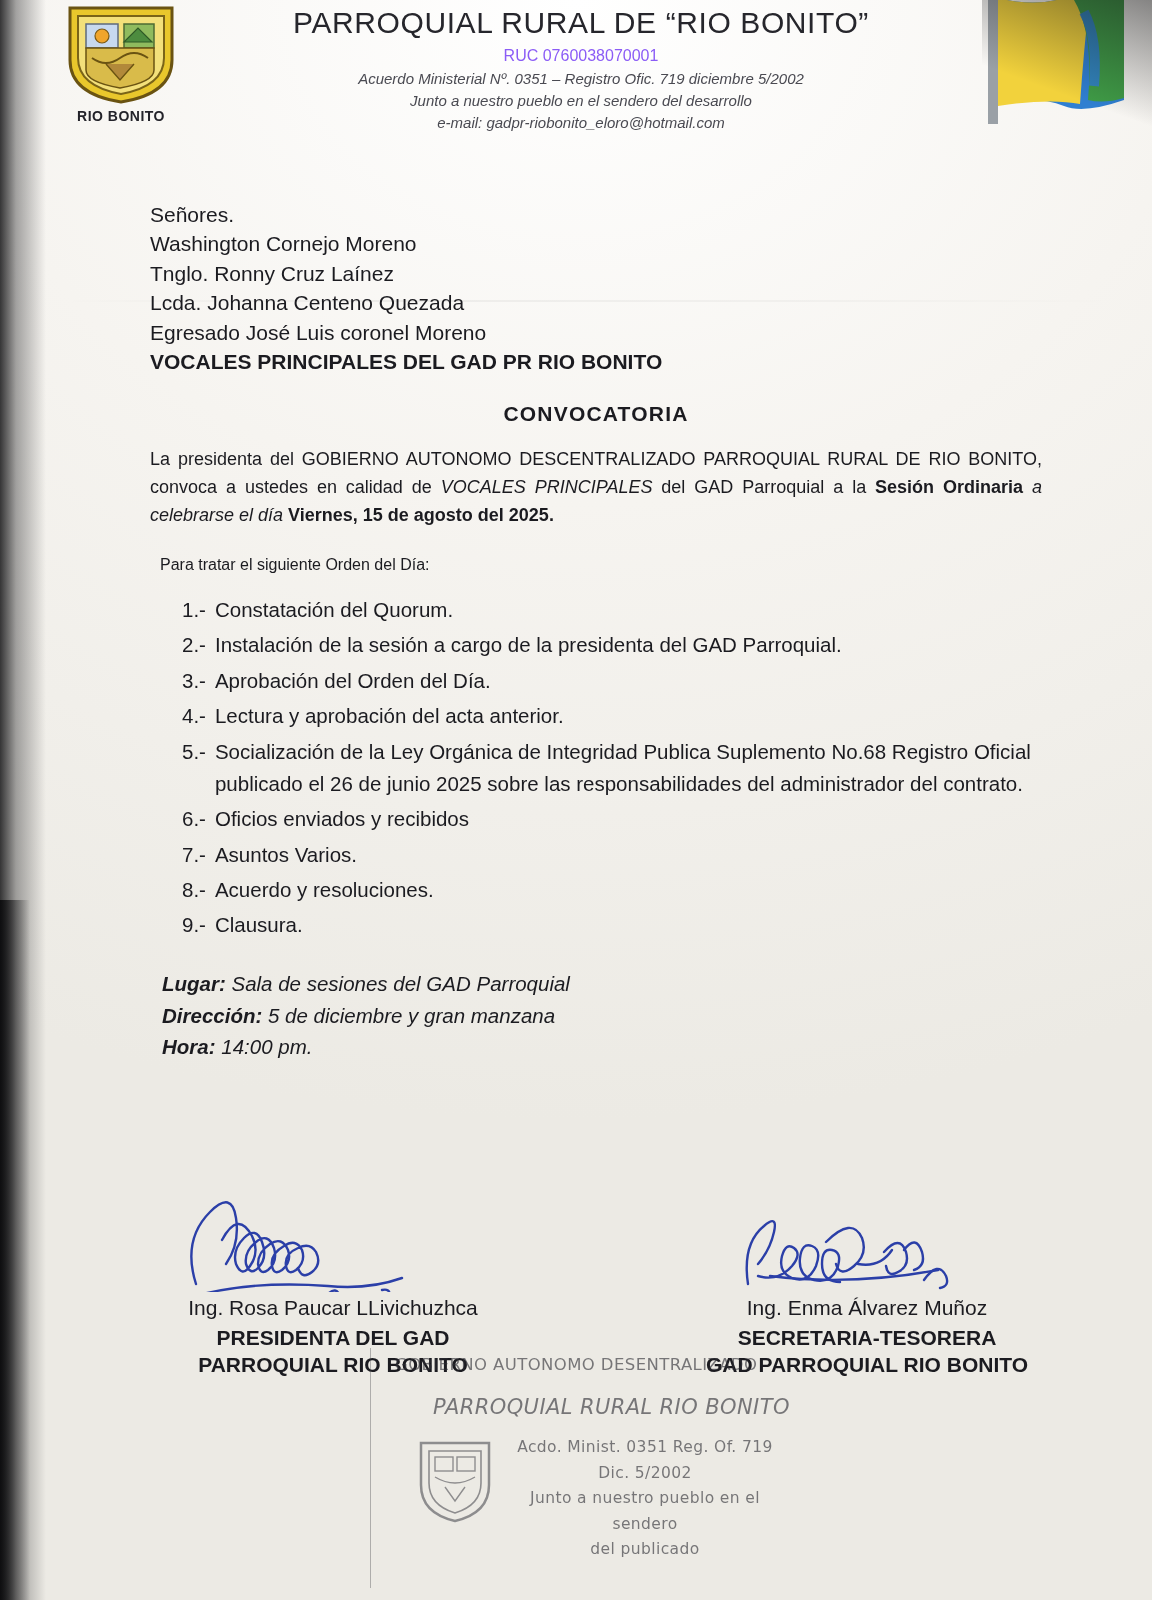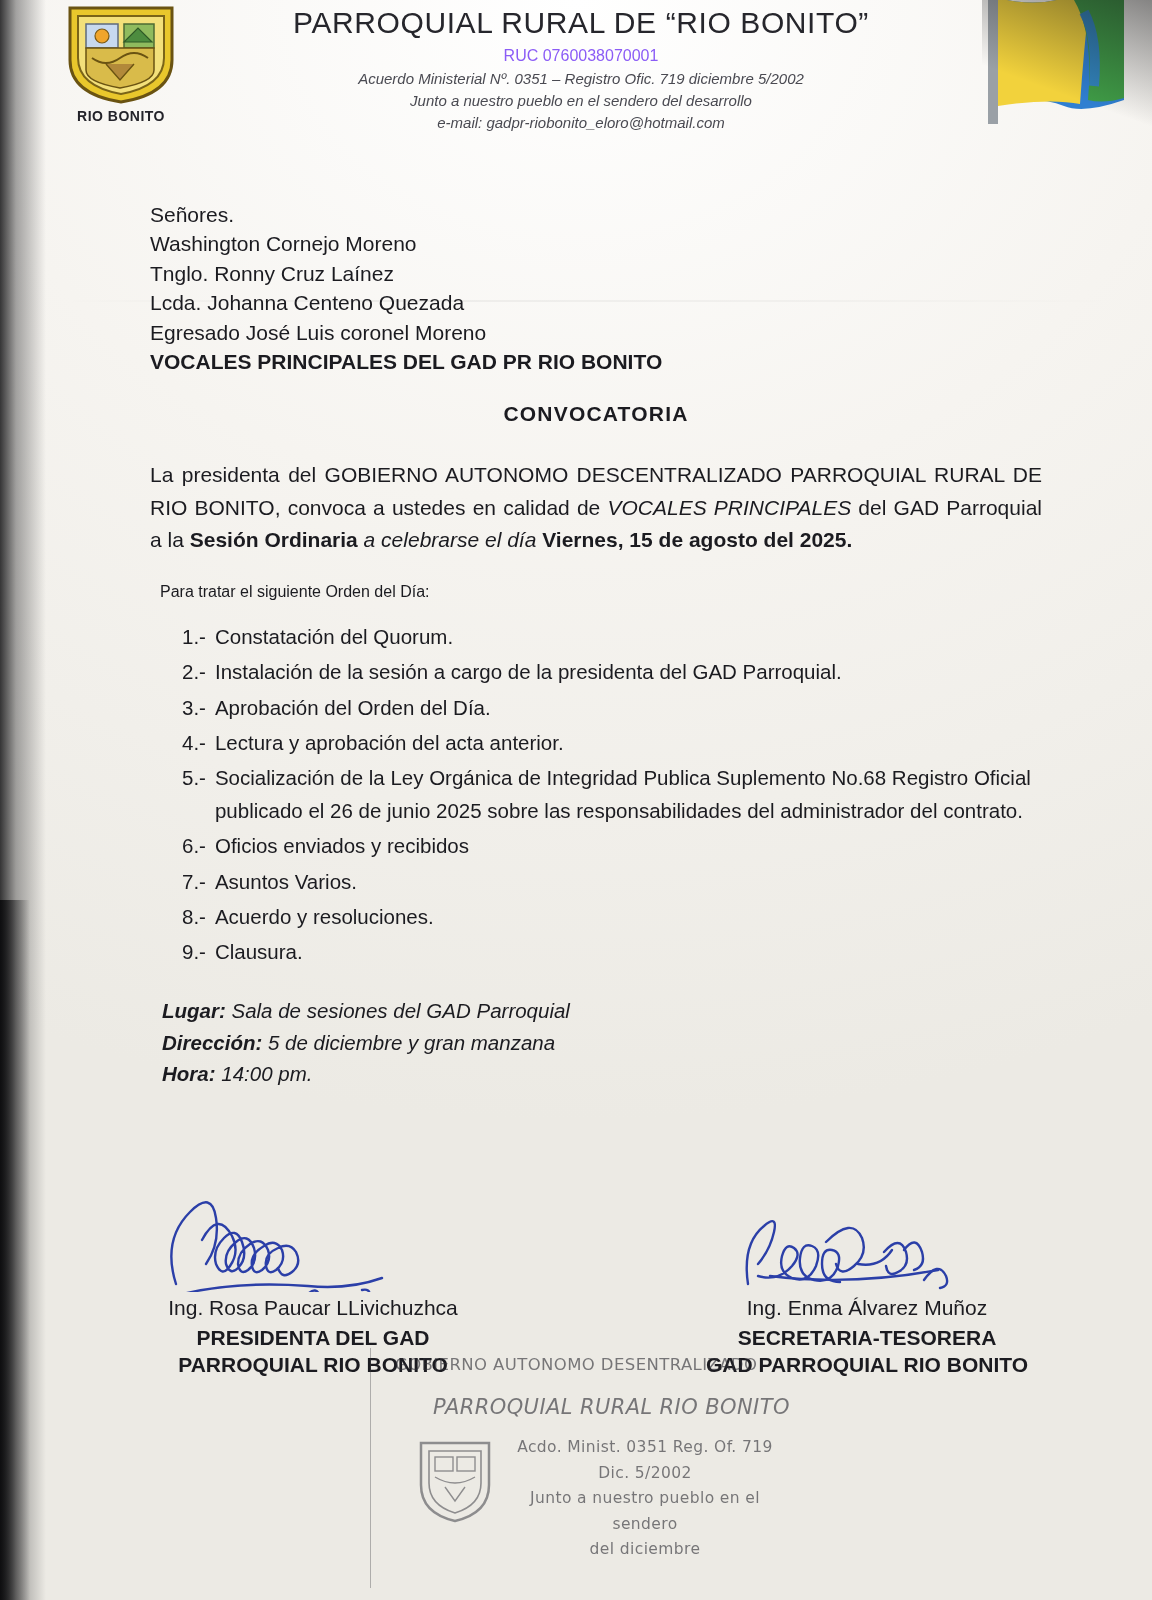--- a/index.html
+++ b/index.html
@@ -117,22 +117,22 @@
   .addressee div { white-space: nowrap; }
   .bold { font-weight: bold; }
   .conv-title {
     margin-top: 26px;
     font-weight: bold;
     font-size: 21px;
     letter-spacing: 1.2px;
     text-align: center;
   }
   .para {
-    margin-top: 33px;
-    font-size: 21px;
+    margin-top: 20px;
+    font-size: 18px;
     line-height: 1.55;
     text-align: justify;
   }
   .ital { font-style: italic; }
   .para-2 {
     margin-top: 26px;
     font-size: 16px;
     padding-left: 10px;
   }
   .agenda {
@@ -159,21 +159,21 @@
   .closing {
     margin-top: 30px;
     font-size: 20.5px;
     line-height: 1.5;
     font-style: italic;
   }
 
   
   .signatures {
     position: absolute;
-    left: 88px;
+    left: 108px;
     right: 70px;
     top: 1180px;
     height: 260px;
   }
   .sig-col {
     position: absolute;
     top: 0;
     width: 430px;
     text-align: center;
   }
@@ -403,20 +403,20 @@
           <path d="M14 12 L66 12 L66 44 Q66 66 40 74 Q14 66 14 44 Z" fill="none" stroke="#3a3a42" stroke-width="1.6"></path>
           <rect x="20" y="18" width="18" height="14" fill="none" stroke="#3a3a42" stroke-width="1.4"></rect>
           <rect x="42" y="18" width="18" height="14" fill="none" stroke="#3a3a42" stroke-width="1.4"></rect>
           <path d="M20 38 q20 12 40 0" fill="none" stroke="#3a3a42" stroke-width="1.4"></path>
           <path d="M30 48 l10 14 l10 -14" fill="none" stroke="#3a3a42" stroke-width="1.4"></path>
         </svg>
       </div>
       <div>Acdo. Minist. 0351 Reg. Of. 719</div>
       <div>Dic. 5/2002</div>
       <div>Junto a nuestro pueblo en el sendero</div>
-      <div>del diciembre</div>
+      <div>del publicado</div>
     </div>
   </div>
 
   <div class="shadow-left"></div>
   <div class="shadow-bottom-left"></div>
   <div class="shadow-top-right"></div>
 </div>
 
 </body></html>

